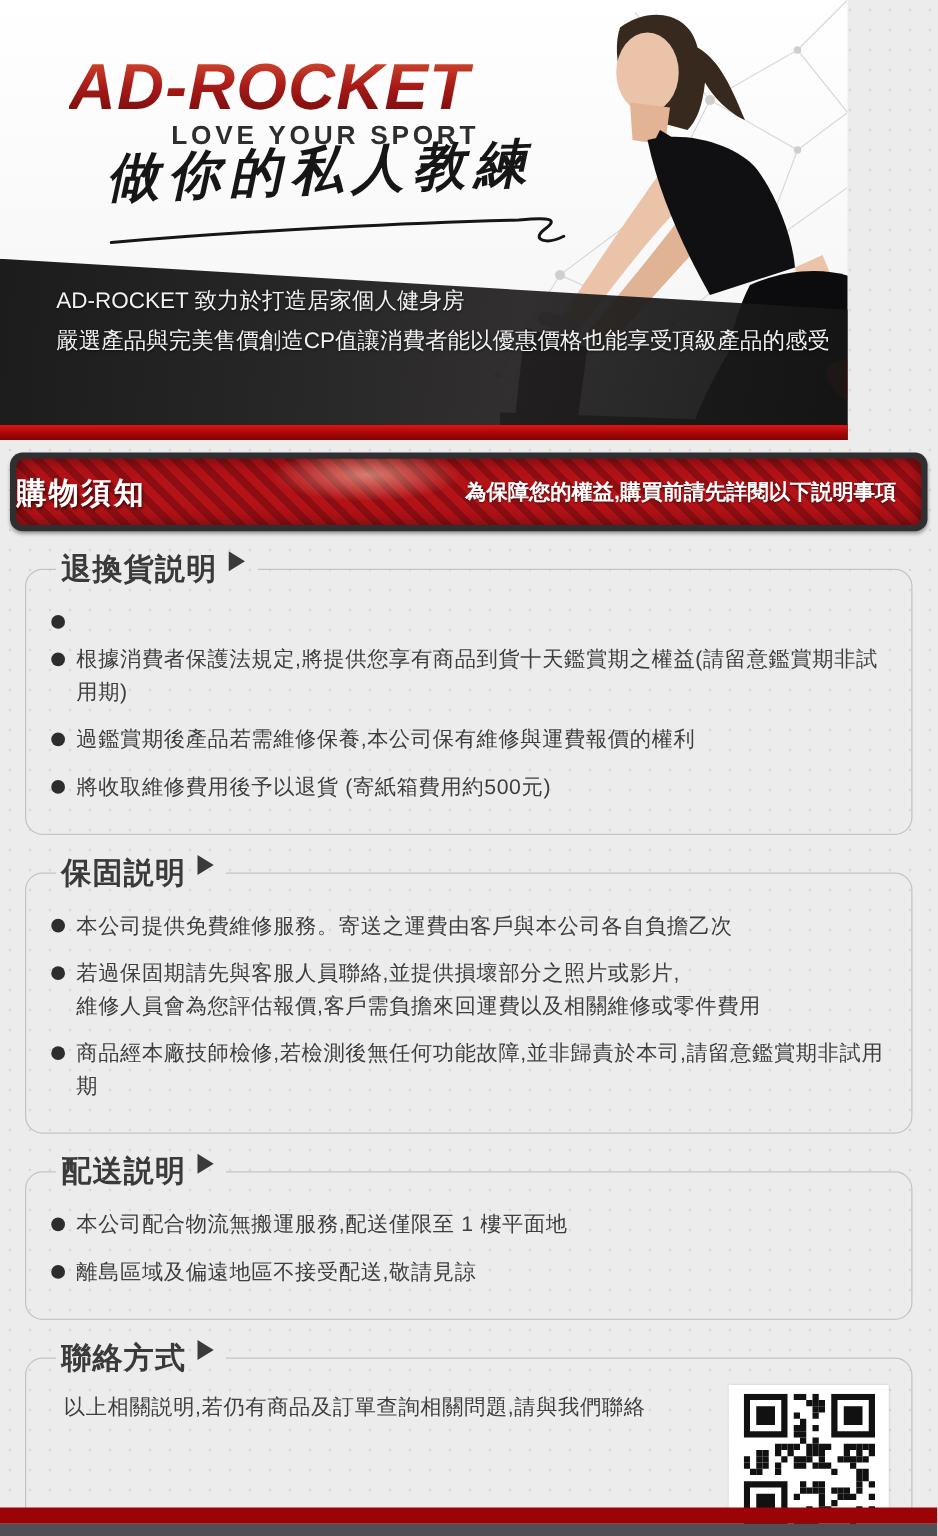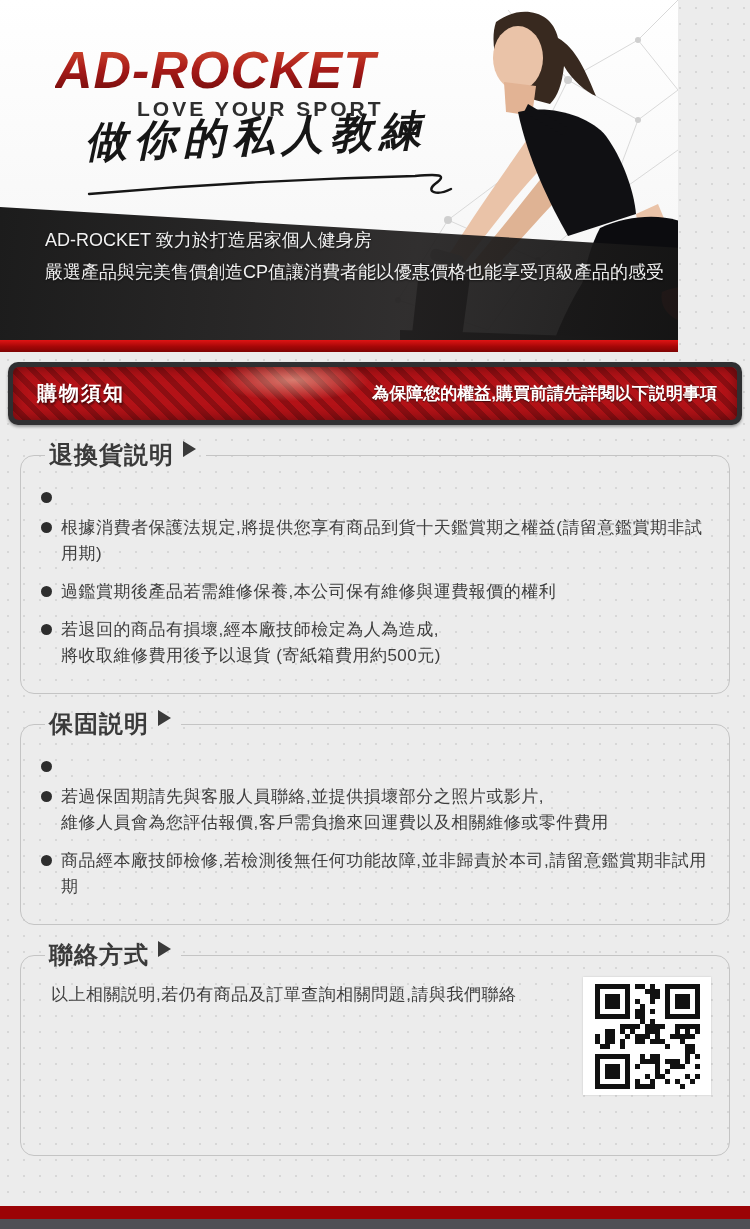--- a/index.html
+++ b/index.html
@@ -34,21 +34,21 @@
         background:linear-gradient(180deg,#e01414 0%,#a50707 55%,#7e0404 100%);}
 
   
   .banner{position:relative;margin:10px 8px 0;height:53px;border-radius:10px;background:#2f2f31;
         padding:5px;box-shadow:0 2px 3px rgba(0,0,0,.35);}
   .banner-inner{position:relative;height:53px;border-radius:6px;overflow:hidden;display:flex;align-items:center;
         background:repeating-linear-gradient(45deg,#b31217 0 7px,#8d0e12 7px 13px);
         box-shadow:inset 0 0 14px rgba(0,0,0,.45);}
   .banner-inner::after{content:"";position:absolute;left:190px;top:-12px;width:180px;height:50px;
         background:radial-gradient(ellipse at center,rgba(255,230,200,.5) 0%,rgba(255,255,255,0) 60%);pointer-events:none;}
-  .banner-title{font-size:20px;font-weight:bold;color:#fff;padding-left:24px;letter-spacing:2px;
+  .banner-title{font-size:24px;font-weight:bold;color:#fff;letter-spacing:2px;
         text-shadow:1px 2px 2px rgba(0,0,0,.55);}
   .banner-sub{margin-left:auto;padding-right:20px;font-size:17px;font-weight:bold;color:#fff;
         text-shadow:0 1px 1px rgba(0,0,0,.5);}
 
   
   fieldset.section{margin:14px 20px 0;border:1px solid #c4c4c4;border-radius:14px;
         padding:2px 16px 12px 16px;}
   fieldset.section legend{display:flex;margin-left:8px;padding:0 10px 0 4px;
         font-size:24px;font-weight:bold;color:#3a3a3a;letter-spacing:1px;}
   .legend-arrow{width:0;height:0;border-left:13px solid #3a3a3a;border-top:8px solid transparent;
@@ -165,51 +165,69 @@
     </div>
     <div class="bullet-item">
       <span class="bullet-dot"></span>
       <div class="bullet-lines">
           <div>過鑑賞期後產品若需維修保養,本公司保有維修與運費報價的權利</div>
         </div>
     </div>
     <div class="bullet-item">
       <span class="bullet-dot"></span>
       <div class="bullet-lines">
-          <div>若退回的商品有損壞,經本廠技師檢定為人為造成,</div>
           <div>將收取維修費用後予以退貨 (寄紙箱費用約500元)</div>
         </div>
     </div>
   </fieldset>
 
   <fieldset class="section">
     <legend>
       <span>保固説明</span>
         <span class="legend-arrow"></span>
     </legend>
     <div class="bullet-item">
       <span class="bullet-dot"></span>
       <div class="bullet-lines">
+          <div>本公司提供免費維修服務。寄送之運費由客戶與本公司各自負擔乙次</div>
         </div>
     </div>
     <div class="bullet-item">
       <span class="bullet-dot"></span>
       <div class="bullet-lines">
           <div>若過保固期請先與客服人員聯絡,並提供損壞部分之照片或影片,</div>
           <div>維修人員會為您評估報價,客戶需負擔來回運費以及相關維修或零件費用</div>
         </div>
     </div>
     <div class="bullet-item">
       <span class="bullet-dot"></span>
       <div class="bullet-lines">
           <div>商品經本廠技師檢修,若檢測後無任何功能故障,並非歸責於本司,請留意鑑賞期非試用期</div>
         </div>
     </div>
   </fieldset>
 
+  <fieldset class="section">
+    <legend>
+      <span>配送説明</span>
+        <span class="legend-arrow"></span>
+    </legend>
+    <div class="bullet-item" style="margin-bottom:6px">
+      <span class="bullet-dot"></span>
+      <div class="bullet-lines">
+          <div>本公司配合物流無搬運服務,配送僅限至 1 樓平面地</div>
+        </div>
+    </div>
+    <div class="bullet-item">
+      <span class="bullet-dot"></span>
+      <div class="bullet-lines">
+          <div>離島區域及偏遠地區不接受配送,敬請見諒</div>
+        </div>
+    </div>
+  </fieldset>
 
   <fieldset class="section">
     <legend>
       <span>聯絡方式</span>
         <span class="legend-arrow"></span>
     </legend>
     <div class="contact-body">
       <div class="contact-intro">以上相關説明,若仍有商品及訂單查詢相關問題,請與我們聯絡</div>
 
       <div class="qr-block">

